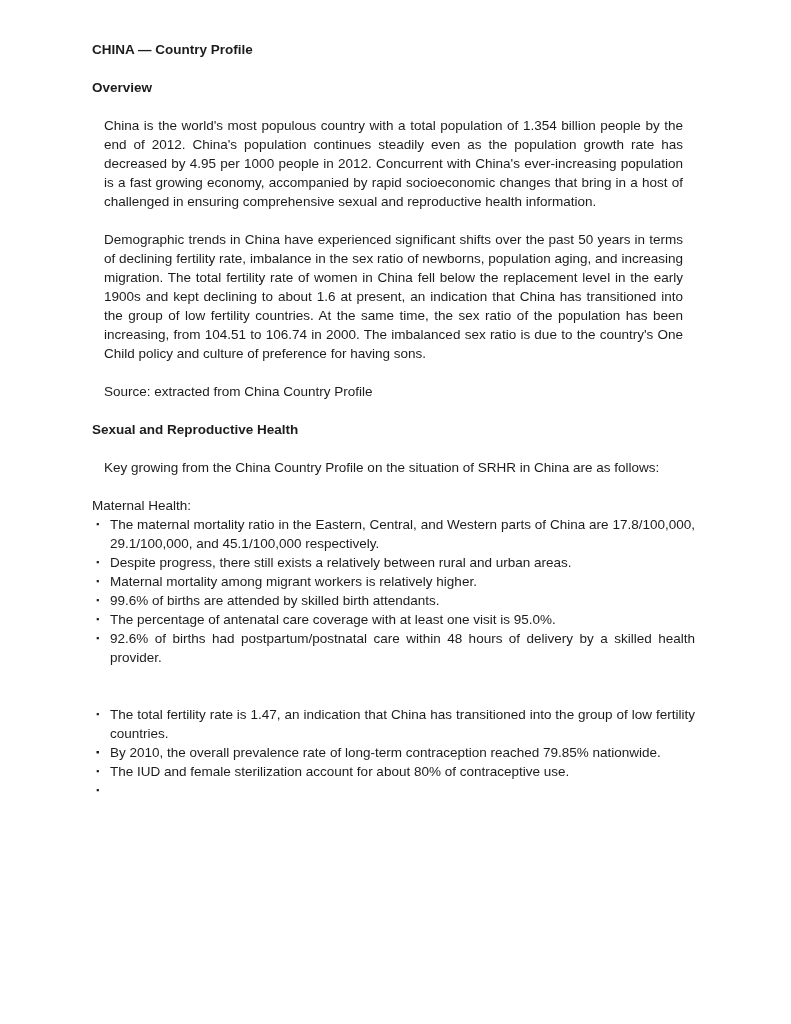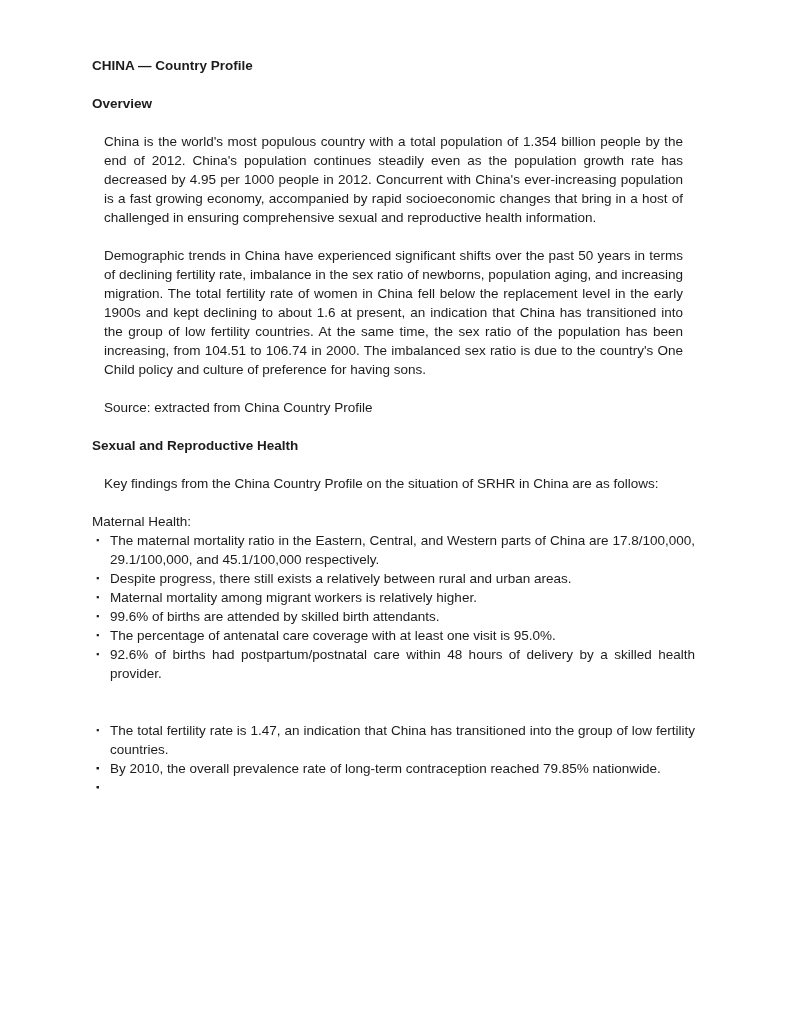--- a/index.html
+++ b/index.html
@@ -5,21 +5,21 @@
   html, body {
     margin: 0;
     padding: 0;
     background: #ffffff;
   }
   .page {
     position: relative;
     width: 791px;
     height: 1024px;
     box-sizing: border-box;
-    padding: 56px 96px 0 92px;
+    padding: 40px 96px 0 92px;
     background: #ffffff;
     overflow: hidden;
     font-family: "Liberation Sans", sans-serif;
     font-size: 13.5px;
     line-height: 19px;
     color: #1c1c1c;
   }
   .heading {
     font-weight: bold;
     margin: 0;
@@ -67,21 +67,21 @@
   <p class="heading block">Overview</p>
 
   <p class="para block">China is the world's most populous country with a total population of 1.354 billion people by the end of 2012. China's population continues steadily even as the population growth rate has decreased by 4.95 per 1000 people in 2012. Concurrent with China's ever-increasing population is a fast growing economy, accompanied by rapid socioeconomic changes that bring in a host of challenged in ensuring comprehensive sexual and reproductive health information.</p>
 
   <p class="para block">Demographic trends in China have experienced significant shifts over the past 50 years in terms of declining fertility rate, imbalance in the sex ratio of newborns, population aging, and increasing migration. The total fertility rate of women in China fell below the replacement level in the early 1900s and kept declining to about 1.6 at present, an indication that China has transitioned into the group of low fertility countries. At the same time, the sex ratio of the population has been increasing, from 104.51 to 106.74 in 2000. The imbalanced sex ratio is due to the country's One Child policy and culture of preference for having sons.</p>
 
   <p class="block">Source: extracted from China Country Profile</p>
 
   <p class="heading block">Sexual and Reproductive Health</p>
 
-  <p class="block">Key findings from the China Country Profile on the situation of SRHR in China are as follows:</p>
+  <p class="block">Key growing from the China Country Profile on the situation of SRHR in China are as follows:</p>
 
   <div class="block">
     <p class="list-label">Maternal Health:</p>
     <ul class="bullet-list">
       <li>
         <span class="bullet">▪</span>
         <span>The maternal mortality ratio in the Eastern, Central, and Western parts of China are 17.8/100,000, 29.1/100,000, and 45.1/100,000 respectively.</span>
       </li>
       <li>
         <span class="bullet">▪</span>
@@ -114,20 +114,21 @@
       </li>
       <li>
         <span class="bullet">▪</span>
       </li>
       <li>
         <span class="bullet">▪</span>
         <span>By 2010, the overall prevalence rate of long-term contraception reached 79.85% nationwide.</span>
       </li>
       <li>
         <span class="bullet">▪</span>
+        <span>The IUD and female sterilization account for about 80% of contraceptive use.</span>
       </li>
       <li>
         <span class="bullet">▪</span>
       </li>
     </ul>
   </div>
 
 </div>
 
 </body></html>

